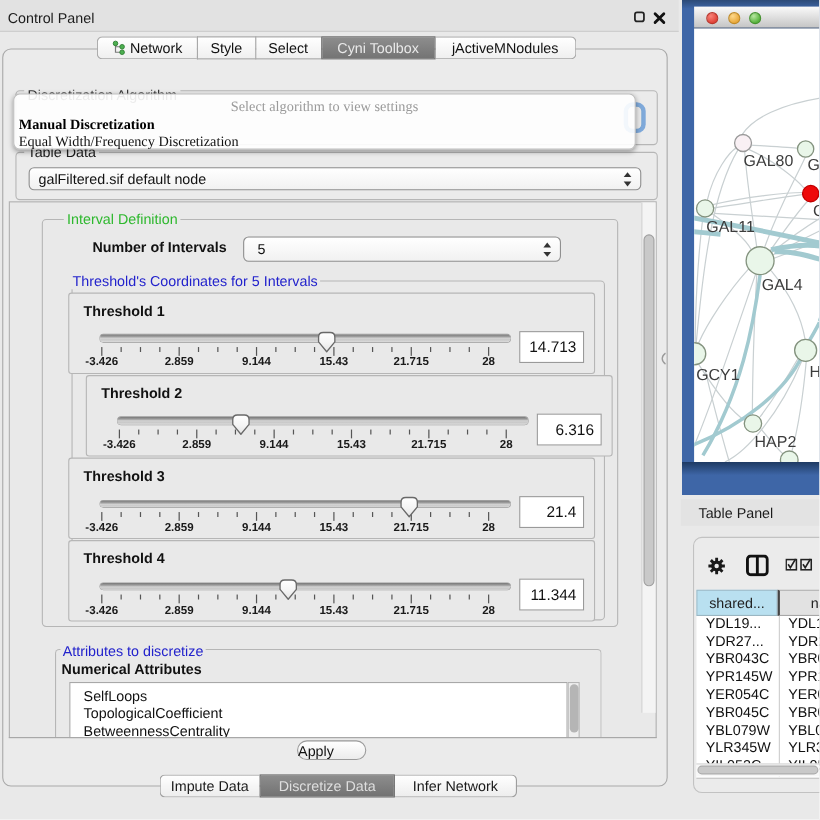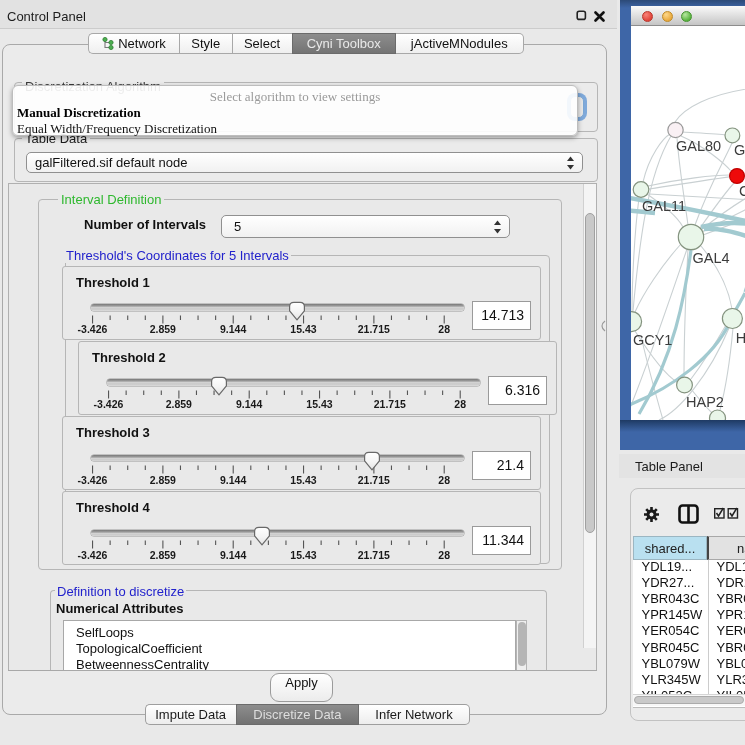--- a/index.html
+++ b/index.html
@@ -250,31 +250,31 @@
               <stop offset="0.55" stop-color="#f4f4f4"></stop>
               <stop offset="1" stop-color="#e4e4e4"></stop>
             </linearGradient>
           </defs>
         </svg>
         <div style="position:absolute;left:409px;top:34px;width:59px;height:29px;background:#ffffff;border:1px solid #9a9a9a;box-sizing:border-box;font-size:14px;color:#111;text-align:right;line-height:27px;padding-right:6px;">11.344</div>
       </div>
     </div>
 
   <div class="gbox" style="left:50px;top:590px;width:495px;height:80px;border-bottom:none;border-radius:4px 4px 0 0;"></div>
-  <div class="abs" style="left:55px;top:584px;font-size:13px;color:#2222cc;background:#e9e9e9;padding:0 2px;">Definition to discretize</div>
+  <div class="abs" style="left:55px;top:584px;font-size:13px;color:#2222cc;background:#e9e9e9;padding:0 2px;">Attributes to discretize</div>
   <div class="abs" style="left:56px;top:601px;font-size:13px;font-weight:bold;color:#111;">Numerical Attributes</div>
   <div class="abs" style="left:63px;top:620px;width:453px;height:51px;background:#ffffff;border:1px solid #a8a8a8;box-sizing:border-box;overflow:hidden;">
     <div style="position:absolute;left:12px;top:4px;font-size:13px;color:#111;line-height:16px;">SelfLoops<br>TopologicalCoefficient<br>BetweennessCentrality</div>
   </div>
   <div class="abs" style="left:516px;top:620px;width:11px;height:51px;background:#efefef;border:1px solid #b5b5b5;box-sizing:border-box;"></div>
   <div class="abs" style="left:517.5px;top:622px;width:8px;height:44px;background:#b5b5b5;border-radius:4px;"></div>
 
   <div class="abs" style="left:8px;top:670px;width:589px;height:1px;background:#a8a8a8;"></div>
 
-  <div class="abs" style="left:270px;top:673px;width:63px;height:29px;background:linear-gradient(#ffffff,#ececec);border:1px solid #9b9b9b;border-radius:9px;box-sizing:border-box;text-align:center;font-size:13px;color:#111;line-height:17px;">Apply</div>
+  <div class="abs" style="left:270px;top:673px;width:63px;height:18px;background:linear-gradient(#ffffff,#ececec);border:1px solid #9b9b9b;border-radius:9px;box-sizing:border-box;text-align:left;font-size:13px;color:#111;line-height:17px;">Apply</div>
 
   <div class="abs" style="left:144.5px;top:704px;height:21px;display:flex;font-size:13px;">
     <div style="display:flex;align-items:center;justify-content:center;width:91.3px;box-sizing:border-box;background:linear-gradient(#ffffff,#ededed);border:1px solid #9e9e9e;border-right:none;border-radius:5px 0 0 5px;color:#1a1a1a;">Impute Data</div>
     <div style="display:flex;align-items:center;justify-content:center;width:123.2px;box-sizing:border-box;background:linear-gradient(#8d8d8d,#727272);border:1px solid #6b6b6b;color:#dedede;">Discretize Data</div>
     <div style="display:flex;align-items:center;justify-content:center;width:111px;box-sizing:border-box;background:linear-gradient(#ffffff,#ededed);border:1px solid #9e9e9e;border-left:none;border-radius:0 5px 5px 0;color:#1a1a1a;">Infer Network</div>
   </div>
 
   <div class="abs" style="left:12px;top:84.5px;width:566px;height:51px;background:rgba(255,255,255,0.9);border:1px solid #bdbdbd;border-radius:6px;box-shadow:0 2px 5px rgba(0,0,0,0.35);box-sizing:border-box;font-family:Liberation Serif, serif;">
     <div style="position:absolute;left:0;top:3px;width:100%;text-align:center;font-size:13px;color:#9a9a9a;">Select algorithm to view settings</div>
     <div style="position:absolute;left:4px;top:19px;font-size:13px;font-weight:bold;color:#000;">Manual Discretization</div>

